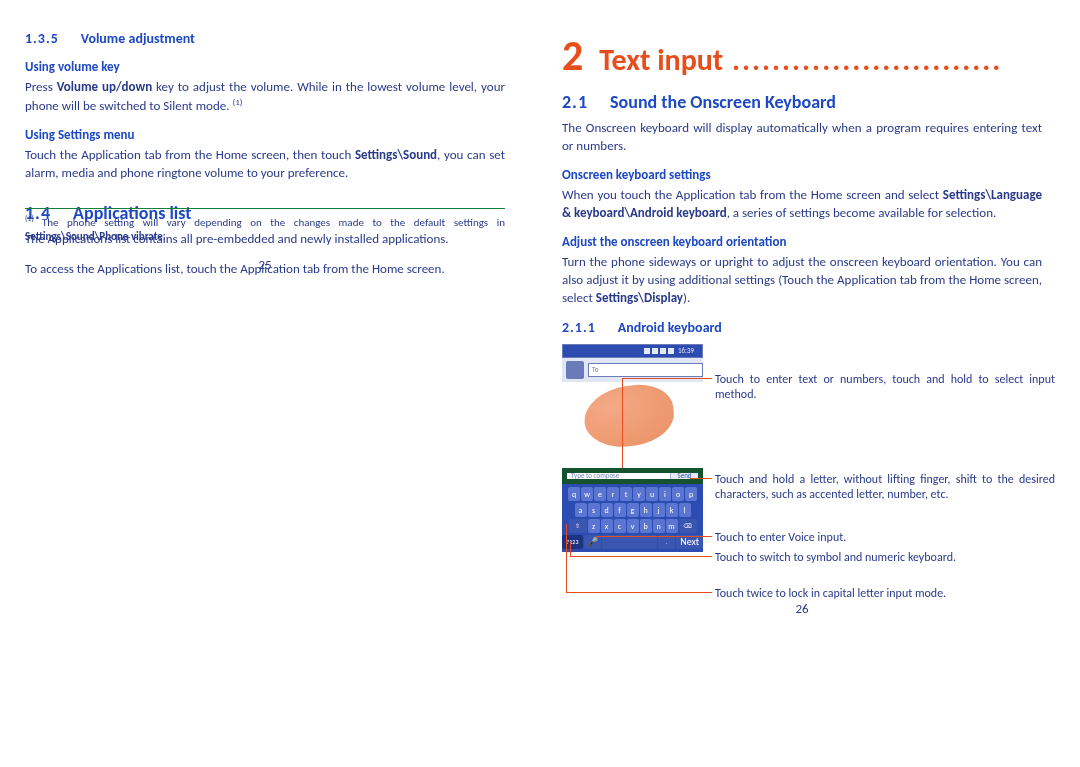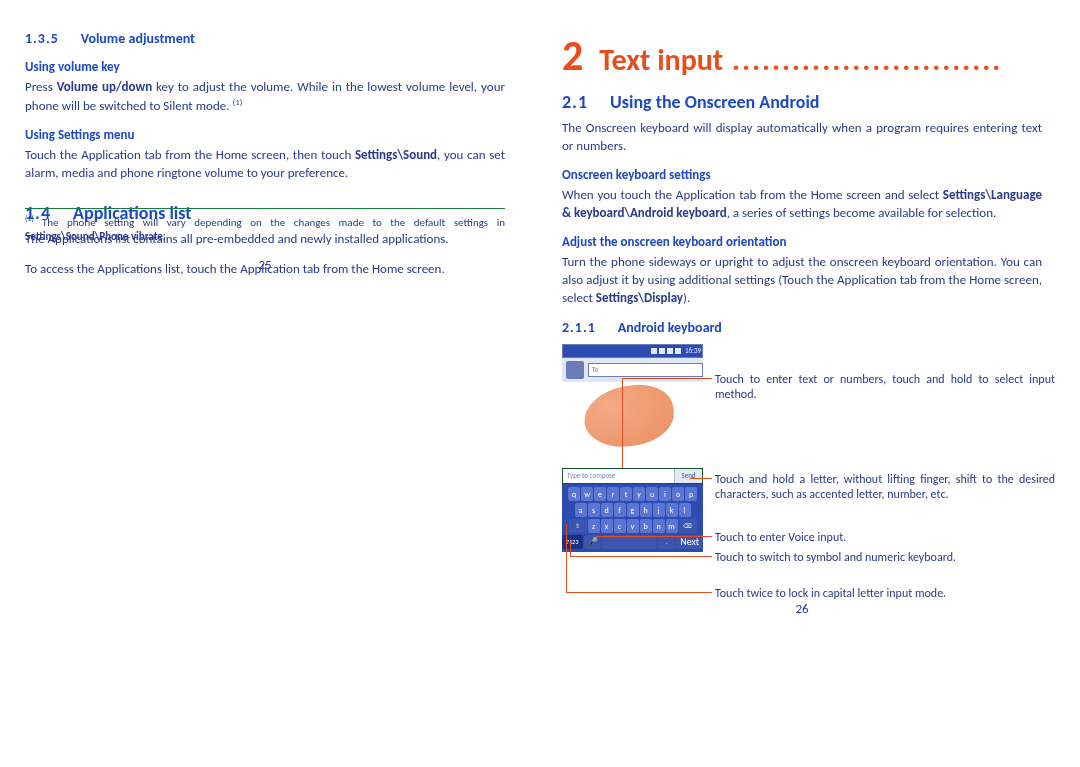--- a/index.html
+++ b/index.html
@@ -93,21 +93,21 @@
     height: 290px;
     margin-top: 8px;
   }
   .phone-top {
     position: absolute;
     left: 0; top: 0;
     width: 141px; height: 14px;
     background: #2d4cb1;
     border: 1px solid #6a7bb8;
     display: flex; align-items: center; justify-content: flex-end;
-    padding-right: 1px;
+    padding-right: 8px;
     gap: 2px;
   }
   .phone-top .ico { width: 6px; height: 6px; background: #e5e9f5; }
   .phone-top .time { color: #e5e9f5; font-size: 7px; margin-left: 2px; }
   .phone-addr {
     position: absolute;
     left: 0; top: 14px;
     width: 141px; height: 24px;
     background: #dfe6f5;
     display: flex; align-items: center;
@@ -126,21 +126,21 @@
     transform: rotate(-8deg);
     opacity: 0.95;
   }
   .compose-area {
     position: absolute;
     left: 0; top: 124px;
     width: 141px;
   }
   .compose-bar {
     width: 141px; height: 16px;
-    background: #fff; border: 1px solid #14532d;
+    background: #fff; border: 5px solid #14532d;
     display: flex;
   }
   .compose-bar .txt {
     flex:1; font-size: 7px; color: #7a86b8; display:flex; align-items:center; padding-left:4px;
   }
   .compose-bar .send {
     width: 28px; background: #e5e9f5; border-left: 1px solid #b0b8d8;
     font-size: 7px; color: #3a52a8; display:flex; align-items:center; justify-content:center;margin-left:24px;
   }
   .kb {
@@ -208,21 +208,21 @@
   <div class="page-num">25</div>
 </div>
 
 <div class="page page-right">
   <div class="chapter">
     <span class="big">2</span>
     <span class="title"><span>Text input</span><span class="dots"> ...........................</span></span>
   </div>
 
   <div class="h-section" style="margin-top:4px;">
-    <span class="num">2.1</span><span>Using the Onscreen Android</span>
+    <span class="num">2.1</span><span>Sound the Onscreen Keyboard</span>
   </div>
   <p class="body-text">The Onscreen keyboard will display automatically when a program requires entering text or numbers.</p>
 
   <div class="blue-bold">Onscreen keyboard settings</div>
   <p class="body-text">
     <span>When you touch the Application tab from the Home screen and select </span><b>Settings\Language &amp; keyboard\Android keyboard</b><span>, a series of settings become available for selection.</span>
   </p>
 
   <div class="blue-bold">Adjust the onscreen keyboard orientation</div>
   <p class="body-text">

